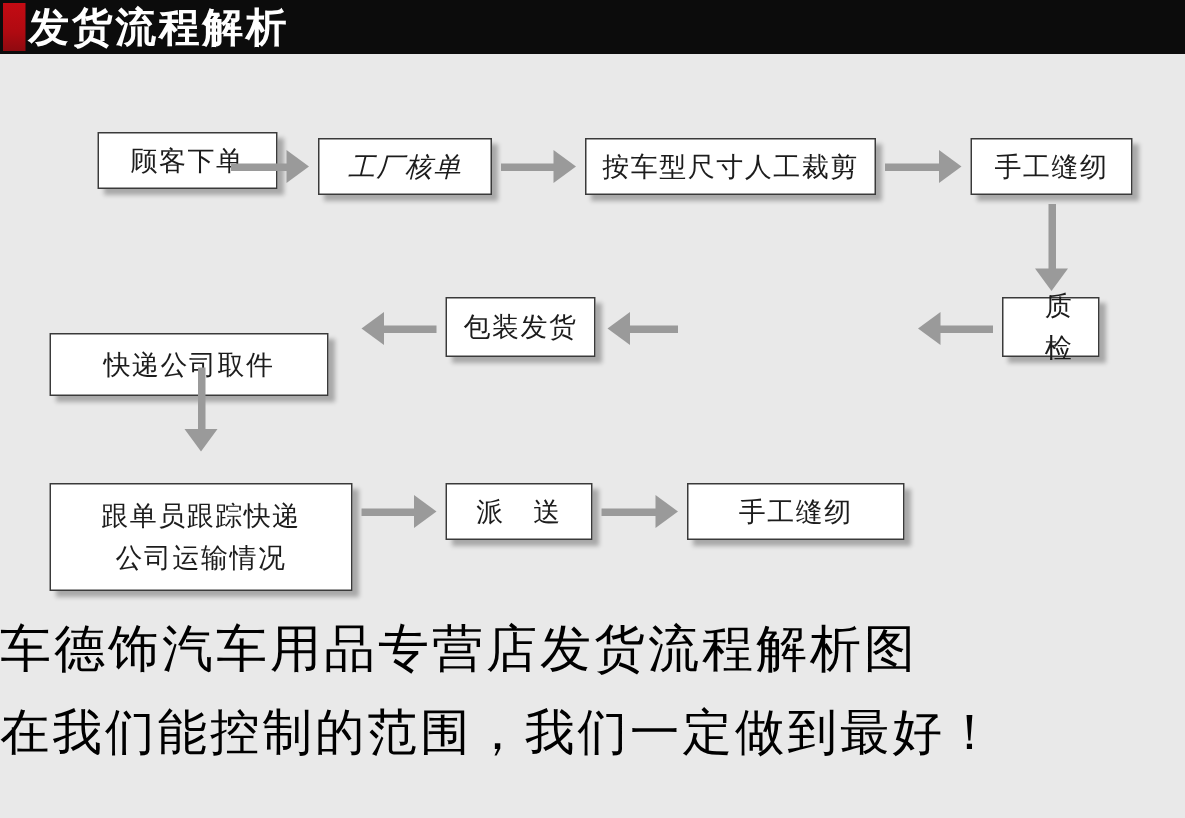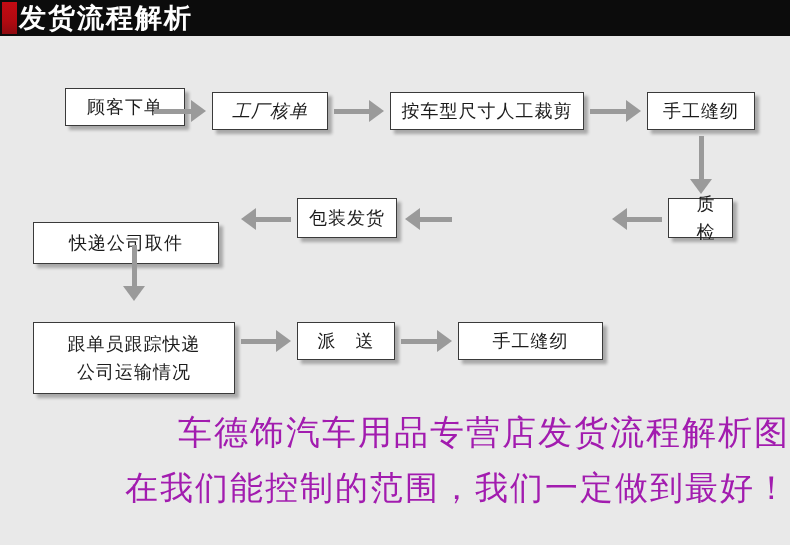--- a/index.html
+++ b/index.html
@@ -52,22 +52,22 @@
     border-right:15px solid #9a9a9a;
   }
   .arrow.down .shaft { top:0; bottom:14px; left:9px; width:5px; }
   .arrow.down .head {
     bottom:0; left:0; width:0; height:0;
     border-left:11px solid transparent; border-right:11px solid transparent;
     border-top:15px solid #9a9a9a;
   }
   
   .footer-line {
-    position:absolute; left:0; width:790px; text-align:right;
-    color:#a21caf; letter-spacing:2px;
+    position:absolute; left:0; width:790px; text-align:left;
+    color:#000000; letter-spacing:2px;
   }
   .footer-line.l1 { top:410px; font-size:34px; }
   .footer-line.l2 { top:466px; font-size:33px; }
 </style>
 </head>
 <body>
 
 <div class="stage">
 
   <div class="header">

